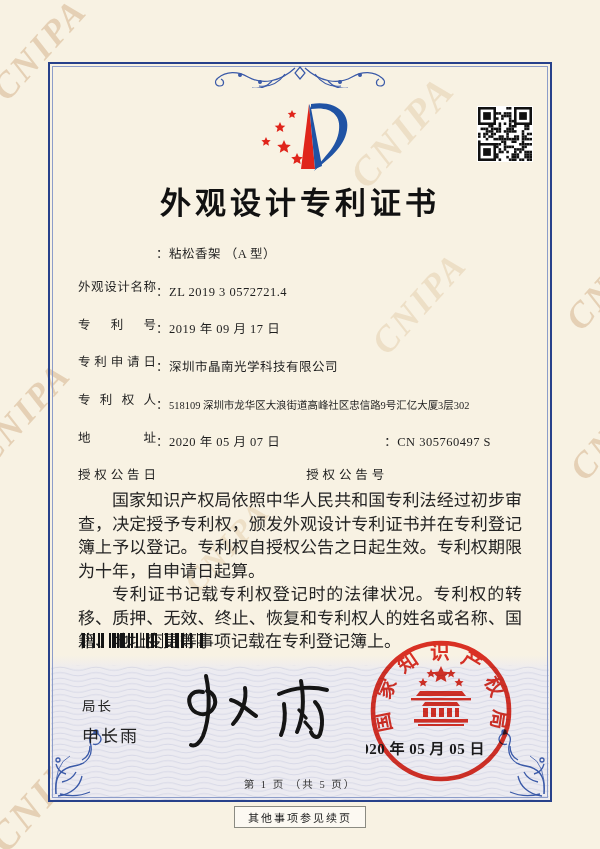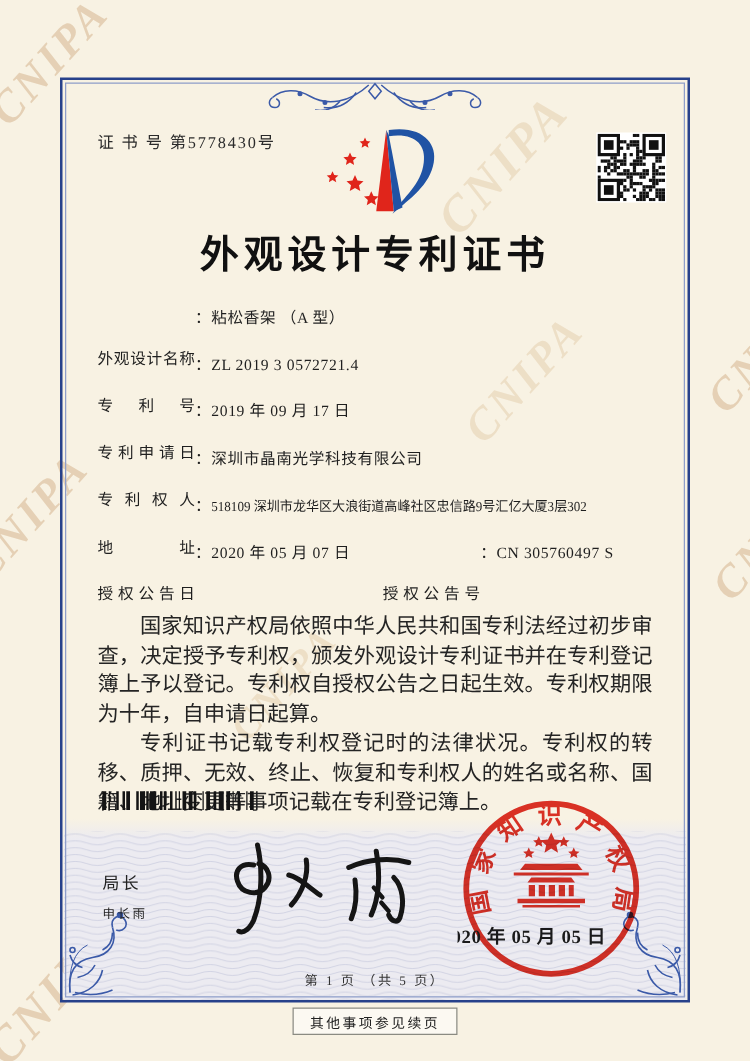--- a/index.html
+++ b/index.html
@@ -37,21 +37,21 @@
   
   .bodytext{position:absolute;left:78px;top:489px;width:444px;font-size:17px;line-height:23.5px;
             text-align:justify;color:#242424;}
   .bodytext p{margin:0;text-indent:2em;}
   
   .barcode{position:absolute;left:82px;top:633px;width:160px;height:15px;display:flex;align-items:stretch;}
   .barcode div{height:100%;}
   
   .director-title{position:absolute;left:82px;top:695px;font-size:13.5px;letter-spacing:2px;
       font-family:"Liberation Sans",sans-serif;color:#222;}
-  .director-name{position:absolute;left:82px;top:722px;font-size:10px;letter-spacing:2px;
+  .director-name{position:absolute;left:82px;top:722px;font-size:17px;letter-spacing:2px;
       font-family:Liberation Sans, sans-serif;color:#222;}
   .signature{position:absolute;left:165px;top:668px;width:185px;height:90px;}
   .seal{position:absolute;left:366px;top:636px;width:150px;height:150px;mix-blend-mode:multiply;}
   .page-info{position:absolute;left:0;top:776px;width:100%;text-align:center;font-size:10.5px;
              letter-spacing:2px;color:#333;}
   .note-box{position:absolute;left:50%;top:806px;transform:translateX(-50%);
             border:1px solid #8b8b82;background:rgba(255,255,255,0.55);
             font-size:11px;letter-spacing:2px;padding:2px 13px;color:#222;}
 </style>
 </head>
@@ -123,21 +123,20 @@
       <path d="M10 66 q10 -2 14 -10"></path>
       <path d="M14 58 q-8 -2 -10 -10"></path>
       <path d="M30 44 q8 -4 8 -14"></path>
       <path d="M8 78 q16 4 30 -2"></path>
       <circle cx="6" cy="44" r="2"></circle>
       <circle cx="44" cy="16" r="2" fill="#3b5aa8"></circle>
       <path d="M4 78 q-2 -30 14 -38" stroke-width="0.8"></path>
     </g>
   </svg>
 
-  <div class="cert-no">证 书 号 第5778430号</div>
 
   <svg class="logo" viewBox="0 0 100 76">
     <g fill="#e0251b">
       <path d="M40 11 l1.3 2.8 3 .3 -2.2 2 .7 3 -2.8 -1.6 -2.7 1.6 .6 -3 -2.2 -2 3 -.3 z"></path>
       <path d="M28 23 l1.6 3.4 3.7 .4 -2.8 2.5 .8 3.7 -3.3 -2 -3.3 2 .8 -3.7 -2.8 -2.5 3.7 -.4 z"></path>
       <path d="M14 38 l1.4 3 3.3 .3 -2.5 2.2 .8 3.3 -3 -1.8 -2.9 1.8 .7 -3.3 -2.4 -2.2 3.2 -.3 z"></path>
       <path d="M32 41 l2 4.4 4.8 .5 -3.6 3.2 1 4.7 -4.2 -2.5 -4.2 2.5 1 -4.7 -3.6 -3.2 4.8 -.5 z"></path>
       <path d="M45 54 l1.8 3.8 4.1 .4 -3.1 2.8 .9 4.1 -3.7 -2.2 -3.6 2.2 .9 -4.1 -3.1 -2.8 4.1 -.4 z"></path>
     </g>
     <polygon points="57,5 49,70 63,70" fill="#e0251b"></polygon>

